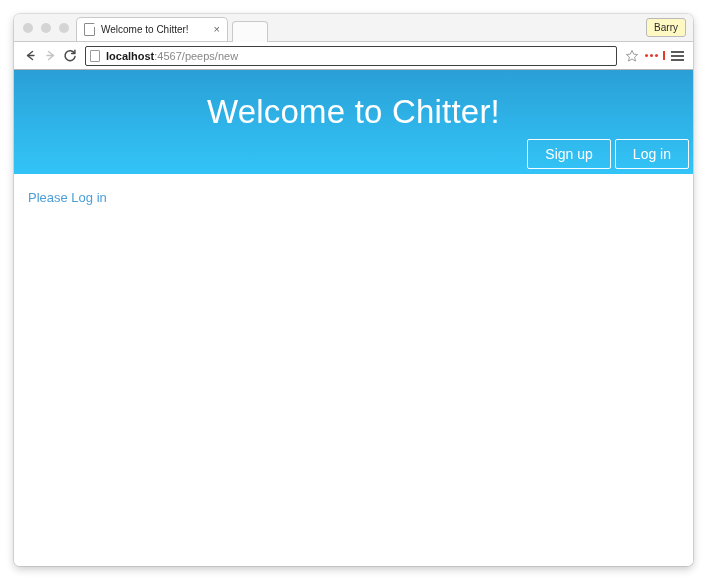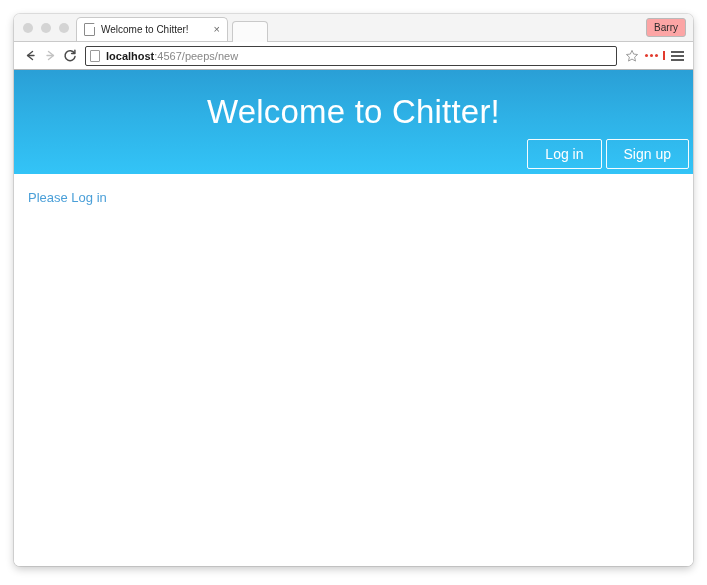--- a/index.html
+++ b/index.html
@@ -110,21 +110,21 @@
     border: 1px solid #c9c9c9;
     border-bottom: none;
     border-radius: 4px 4px 0 0;
   }
   #profile-button {
     position: absolute;
     right: 7px;
     top: 4px;
     height: 19px;
     padding: 0 7px;
-    background: #fca5a5;
+    background: #fef9c3;
     border: 1px solid #b9b9b9;
     border-radius: 3px;
     font-size: 10px;
     color: #2b2b2b;
     display: flex;
     align-items: center;
     box-sizing: border-box;
   }
 
   
@@ -324,22 +324,22 @@
       <span class="menu-line"></span>
       <span class="menu-line"></span>
     </span>
   </div>
 
   <div id="page-viewport">
 
     <div id="site-header">
       <h1 id="site-title">Welcome to Chitter!</h1>
       <div id="auth-buttons">
+        <button class="auth-btn">Sign up</button>
         <button class="auth-btn">Log in</button>
-        <button class="auth-btn">Sign up</button>
       </div>
     </div>
 
     <div id="page-body">
       <a id="flash-link" href="#">Please Log in</a>
     </div>
 
   </div>
 </div>
 

